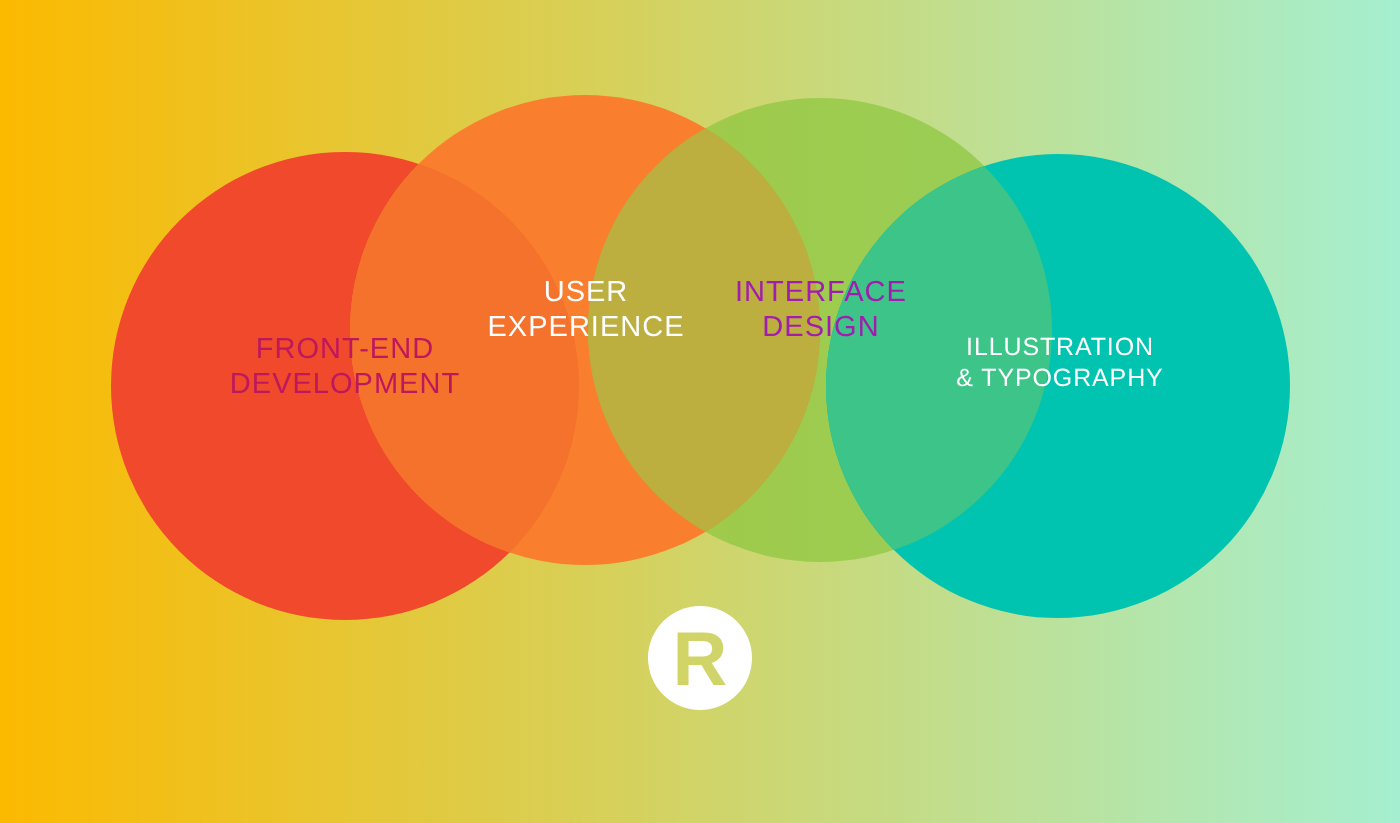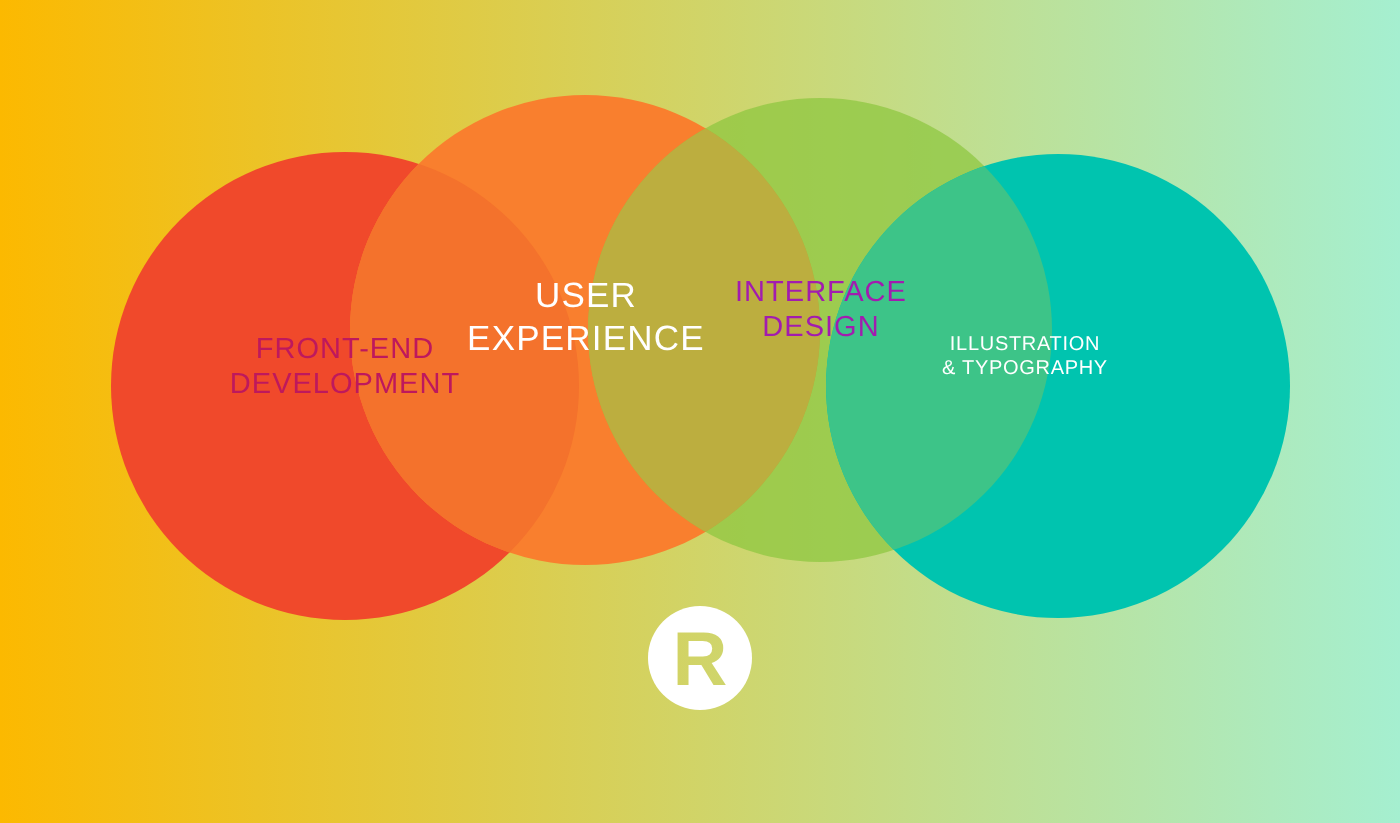--- a/index.html
+++ b/index.html
@@ -33,23 +33,23 @@
     text-align: center;
     text-transform: uppercase;
     font-weight: 300;
     letter-spacing: 0.035em;
     line-height: 1.22;
     white-space: pre-line;
     pointer-events: none;
     text-rendering: geometricPrecision;
   }
   #label-frontend  { left: 195px;  top: 332px; width: 300px; font-size: 29px; }
-  #label-ux        { left: 455px;  top: 275px; width: 262px; font-size: 35px; }
+  #label-ux        { left: 455px;  top: 275px; width: 262px; font-size: 29px; }
   #label-ui        { left: 690px;  top: 275px; width: 262px; font-size: 29px; }
-  #label-illus     { left: 880px;  top: 332px; width: 290px; font-size: 20px; }
+  #label-illus     { left: 915px;  top: 332px; width: 290px; font-size: 25px; }
 
   #logo-badge {
     position: absolute;
     left: 647px;
     top: 605px;
     width: 105px;
     height: 105px;
   }
 </style>
 </head>

